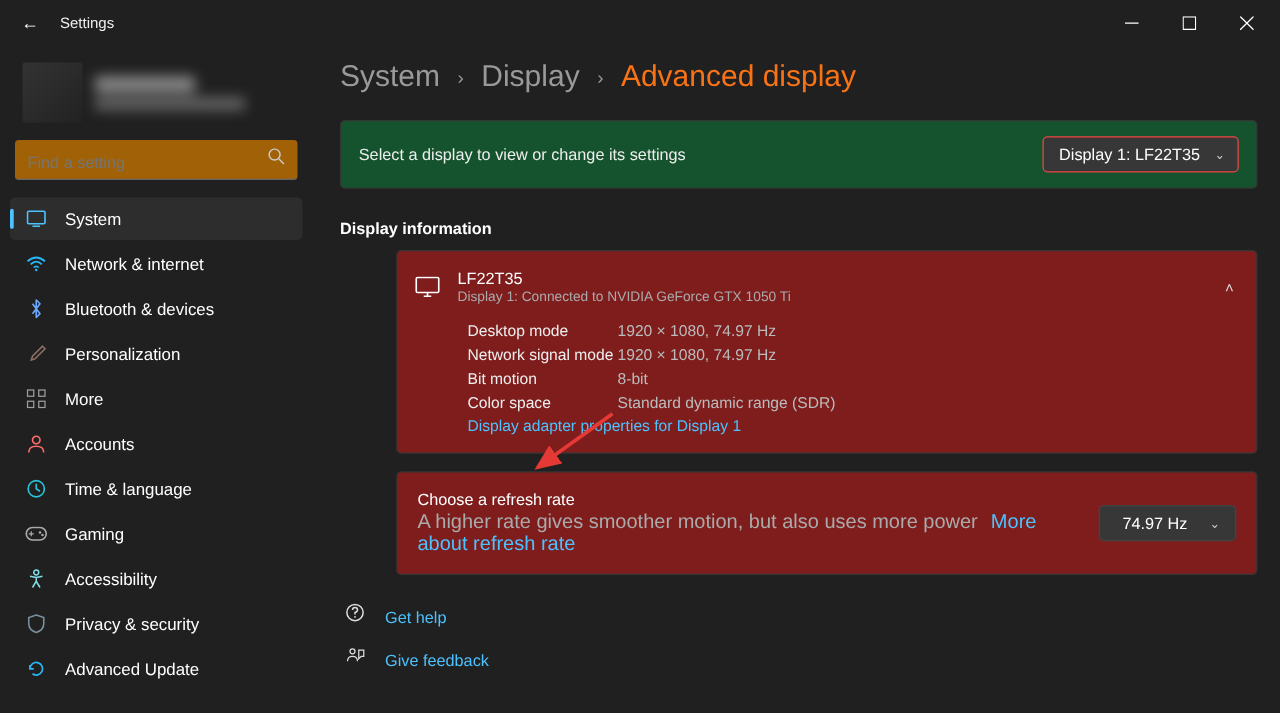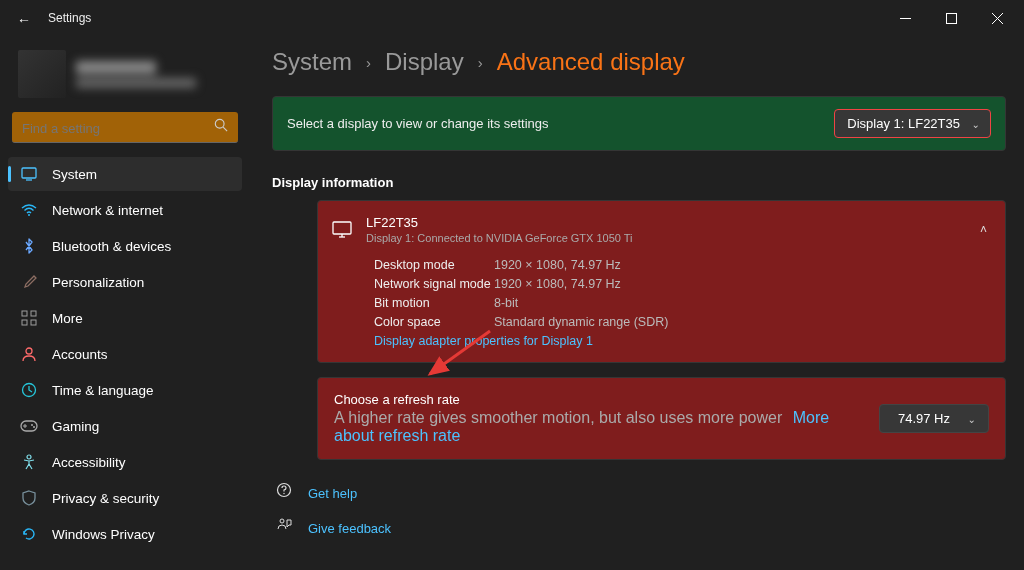--- a/index.html
+++ b/index.html
@@ -224,21 +224,21 @@
       </span>
       <span>Privacy &amp; security</span>
     </div>
     <div class="nav-item">
       <span class="nav-icon c-upd">
         <svg width="16" height="16" viewBox="0 0 16 16">
             <path d="M3 8 A5 5 0 1 1 5 12" fill="none" stroke="currentColor" stroke-width="1.4"></path>
             <path d="M3 5 L3 8 L6 8" fill="none" stroke="currentColor" stroke-width="1.4"></path>
           </svg>
       </span>
-      <span>Windows Privacy</span>
+      <span>Advanced Update</span>
     </div>
   </div>
 
   <div class="main">
     <div class="crumbs">
       <span class="crumb-dim">System</span>
       <span class="crumb-sep">›</span>
       <span class="crumb-dim">Display</span>
       <span class="crumb-sep">›</span>
       <span class="crumb-bold">Advanced display</span>

